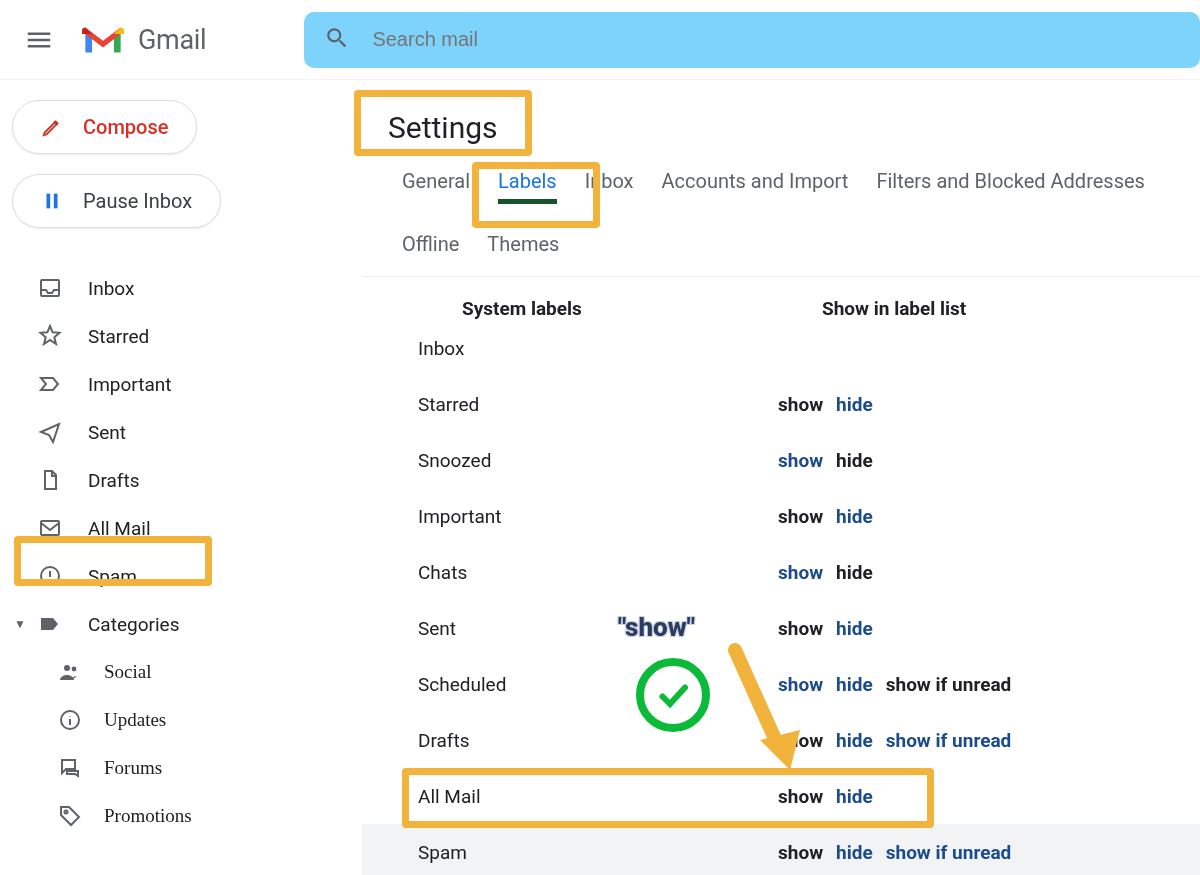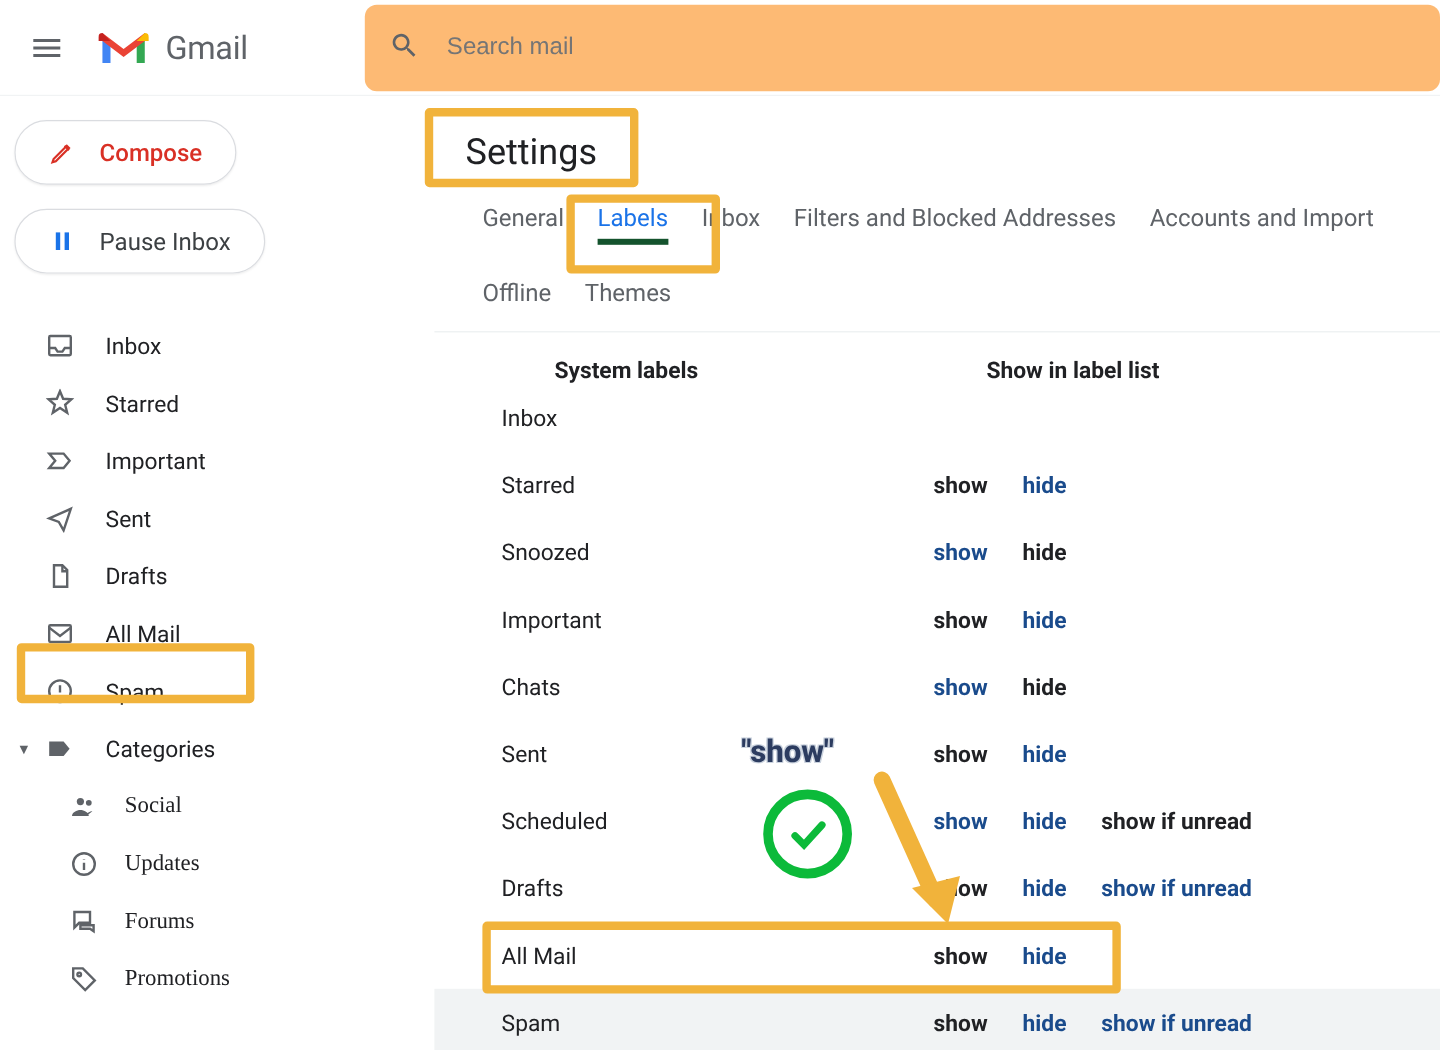--- a/index.html
+++ b/index.html
@@ -21,22 +21,22 @@
     height: 80px;
     padding-left: 24px;
     border-bottom: 1px solid #f1f3f4;
   }
   .hamburger { width: 30px; height: 30px; display:block; color:#5f6368; }
   .logo   { display:flex; align-items:center; margin-left:28px; }
   .brand  { font-size:27px; color:#5f6368; margin-left:14px; letter-spacing:-0.3px; }
   .search {
     margin-left: 98px;
     flex: 1;
-    height: 72px;
-    background: #fdba74;
+    height: 56px;
+    background: #7dd3fc;
     border-radius: 10px;
     display: flex;
     align-items: center;
     padding: 0 20px;
   }
   .search svg { width:26px; height:26px; color:#5f6368; }
   .search input {
     border:none; background:transparent; outline:none;
     margin-left: 22px; font-size:20px; color:#5f6368; flex:1;
   }
@@ -89,21 +89,21 @@
   .table { padding:20px 0 0 56px; }
   .th-row { display:flex; }
   .th-left  { width:360px; font-weight:700; font-size:19px;margin-left:44px; }
   .th-right { font-weight:700; font-size:19px; }
   .row {
     display:flex; align-items:center;
     height:56px; font-size:19px;
   }
   .row.highlight { background:#f1f3f4; margin-left:-56px; padding-left:56px; }
   .row .label-col { width:360px; }
-  .row .opt-col { display:flex; gap:29px; font-weight:700;justify-content:space-between; }
+  .row .opt-col { display:flex; gap:13px; font-weight:700;justify-content:space-between; }
   .opt-col span.link { color:#1a4b8c; cursor:pointer; }
   .opt-col span.sel  { color:#202124; cursor:default; }
 
   
   .anno-box {
     position:absolute; border:7px solid #f1b33b; border-radius:4px;
     pointer-events:none;
   }
   .anno-settings { top:90px;  left:354px; width:178px; height:66px; }
   .anno-labels   { top:162px; left:472px; width:128px; height:66px; }
@@ -282,22 +282,22 @@
   </div>
 </div>
 
 <div class="main">
   <div class="settings-title">Settings</div>
 
   <div class="tabs">
     <span class="tab">General</span>
     <span class="tab active">Labels</span>
     <span class="tab">Inbox</span>
+    <span class="tab">Accounts and Import</span>
     <span class="tab">Filters and Blocked Addresses</span>
-    <span class="tab">Accounts and Import</span>
     <span class="tab">Offline</span>
     <span class="tab">Themes</span>
   </div>
 
   <div class="table">
     <div class="th-row">
       <div class="th-left">System labels</div>
       <div class="th-right">Show in label list</div>
     </div>
     <div id="rows">

